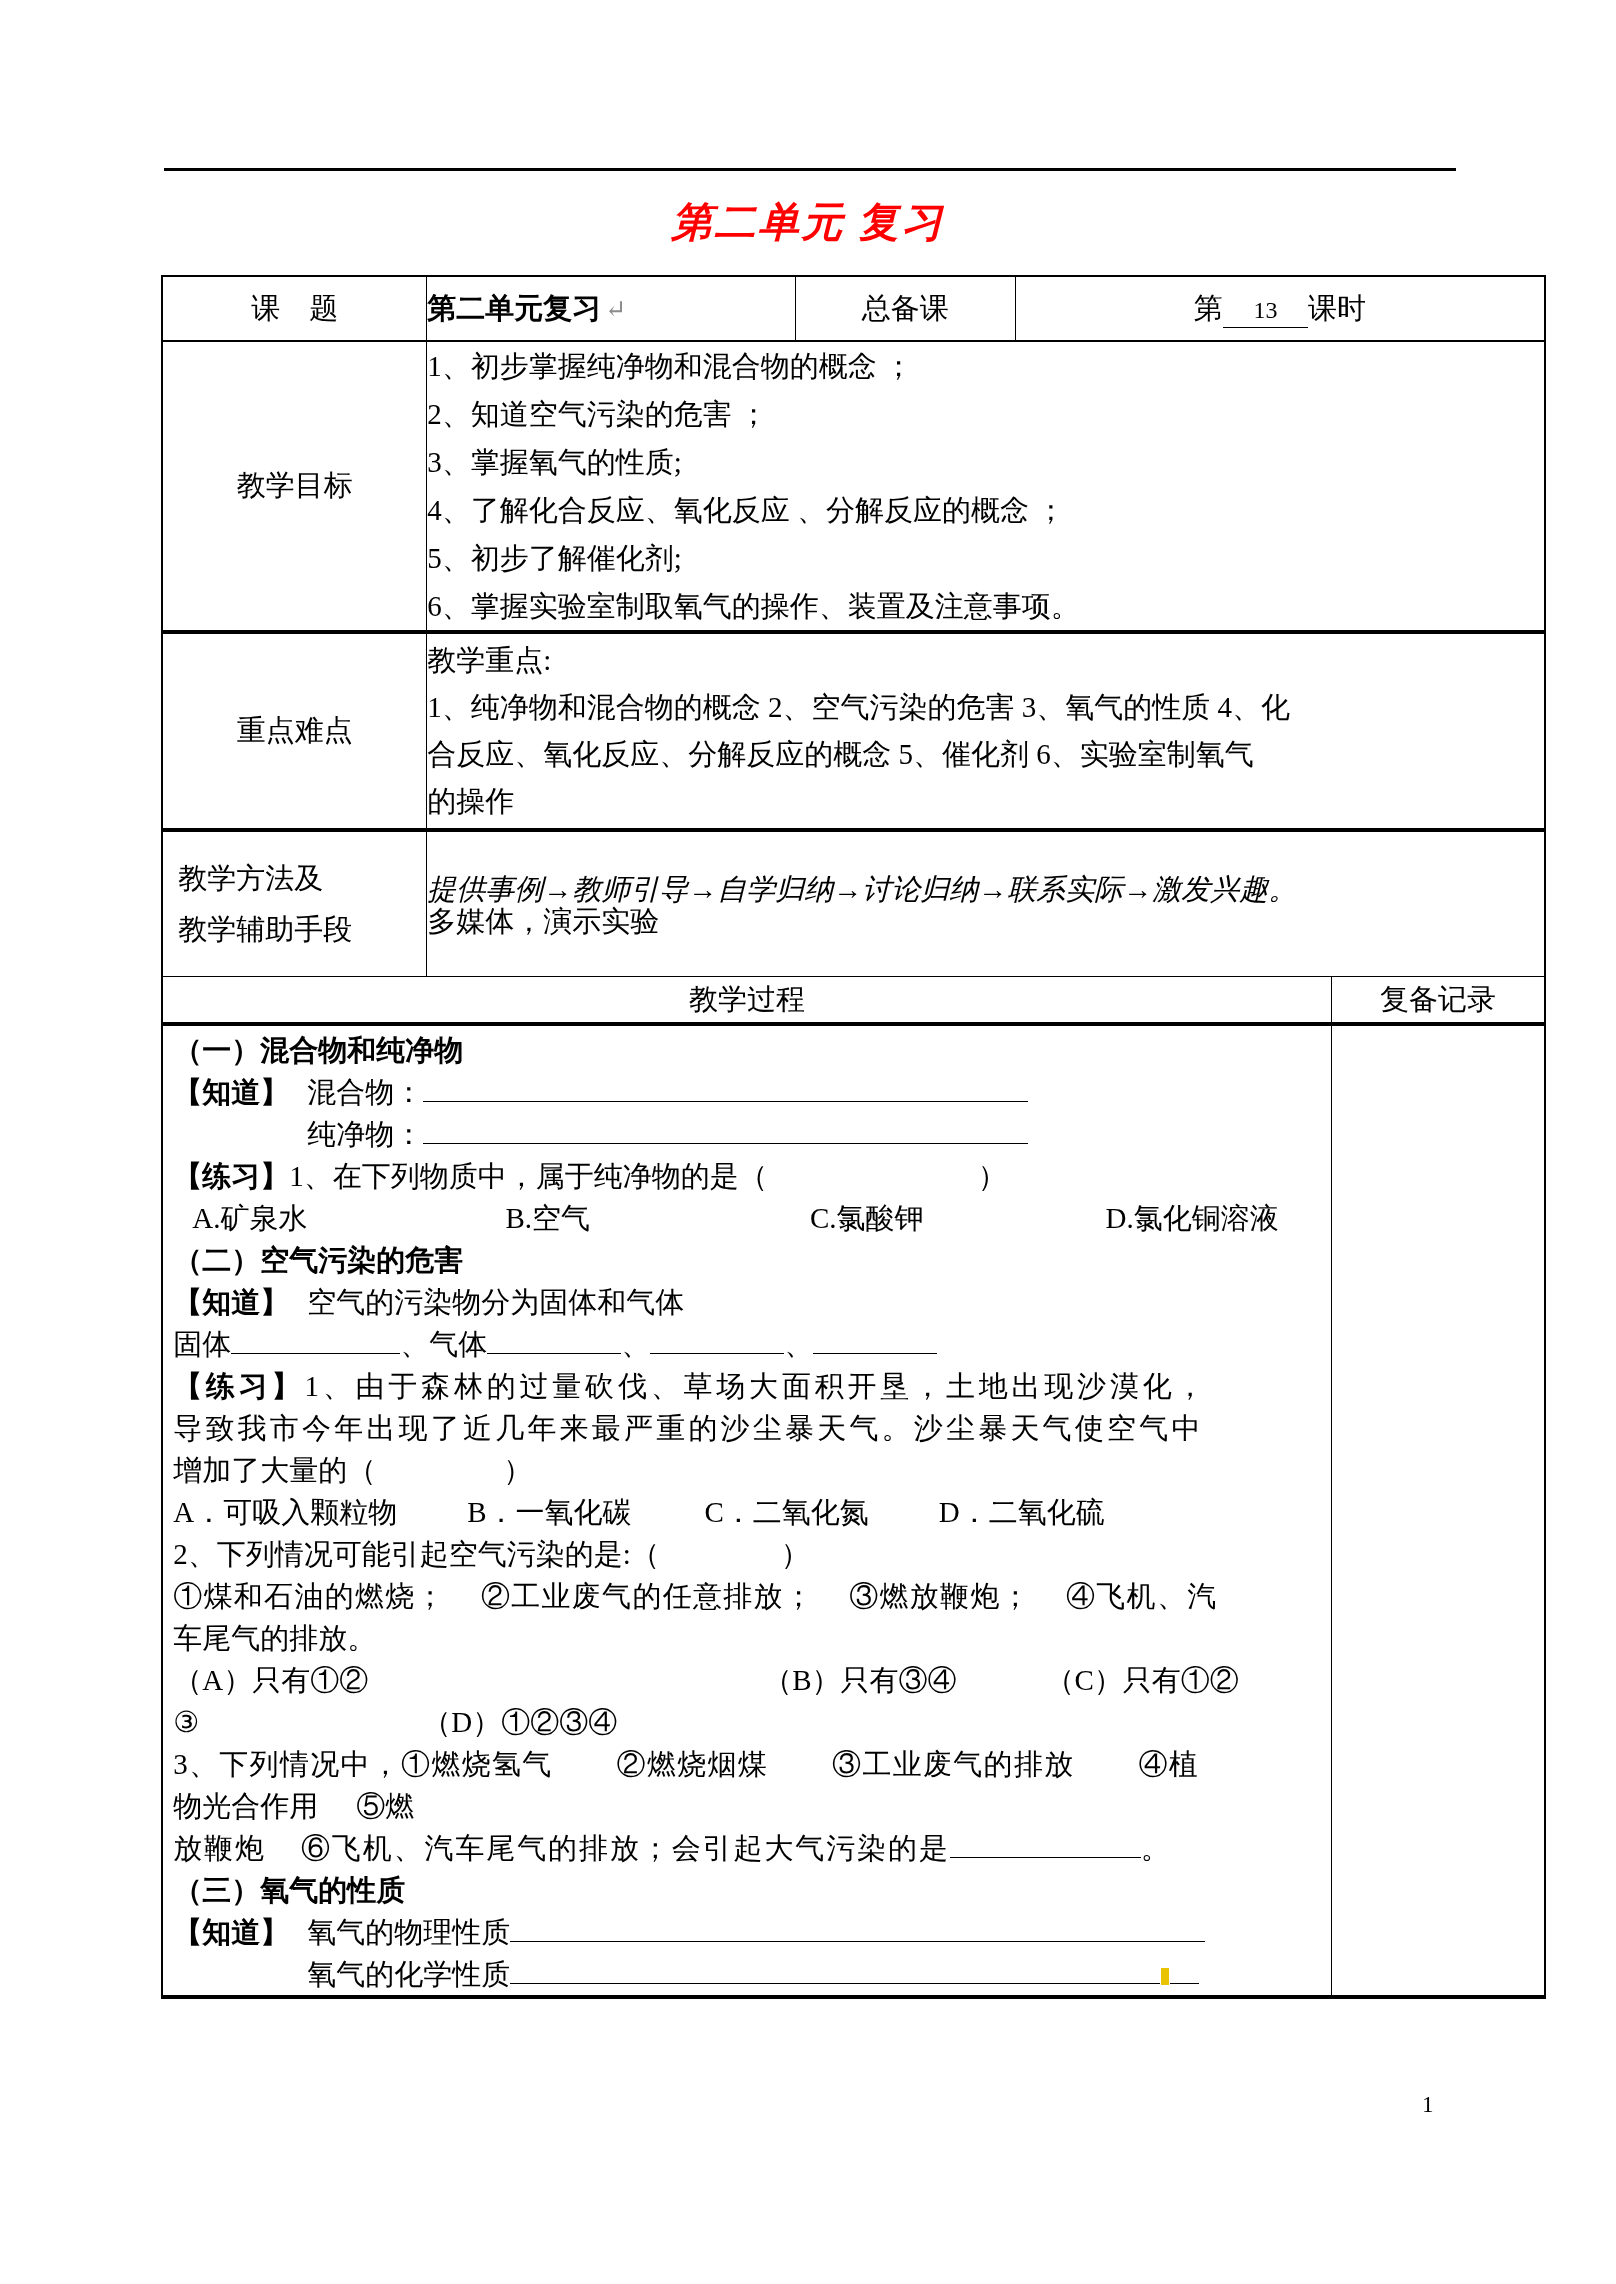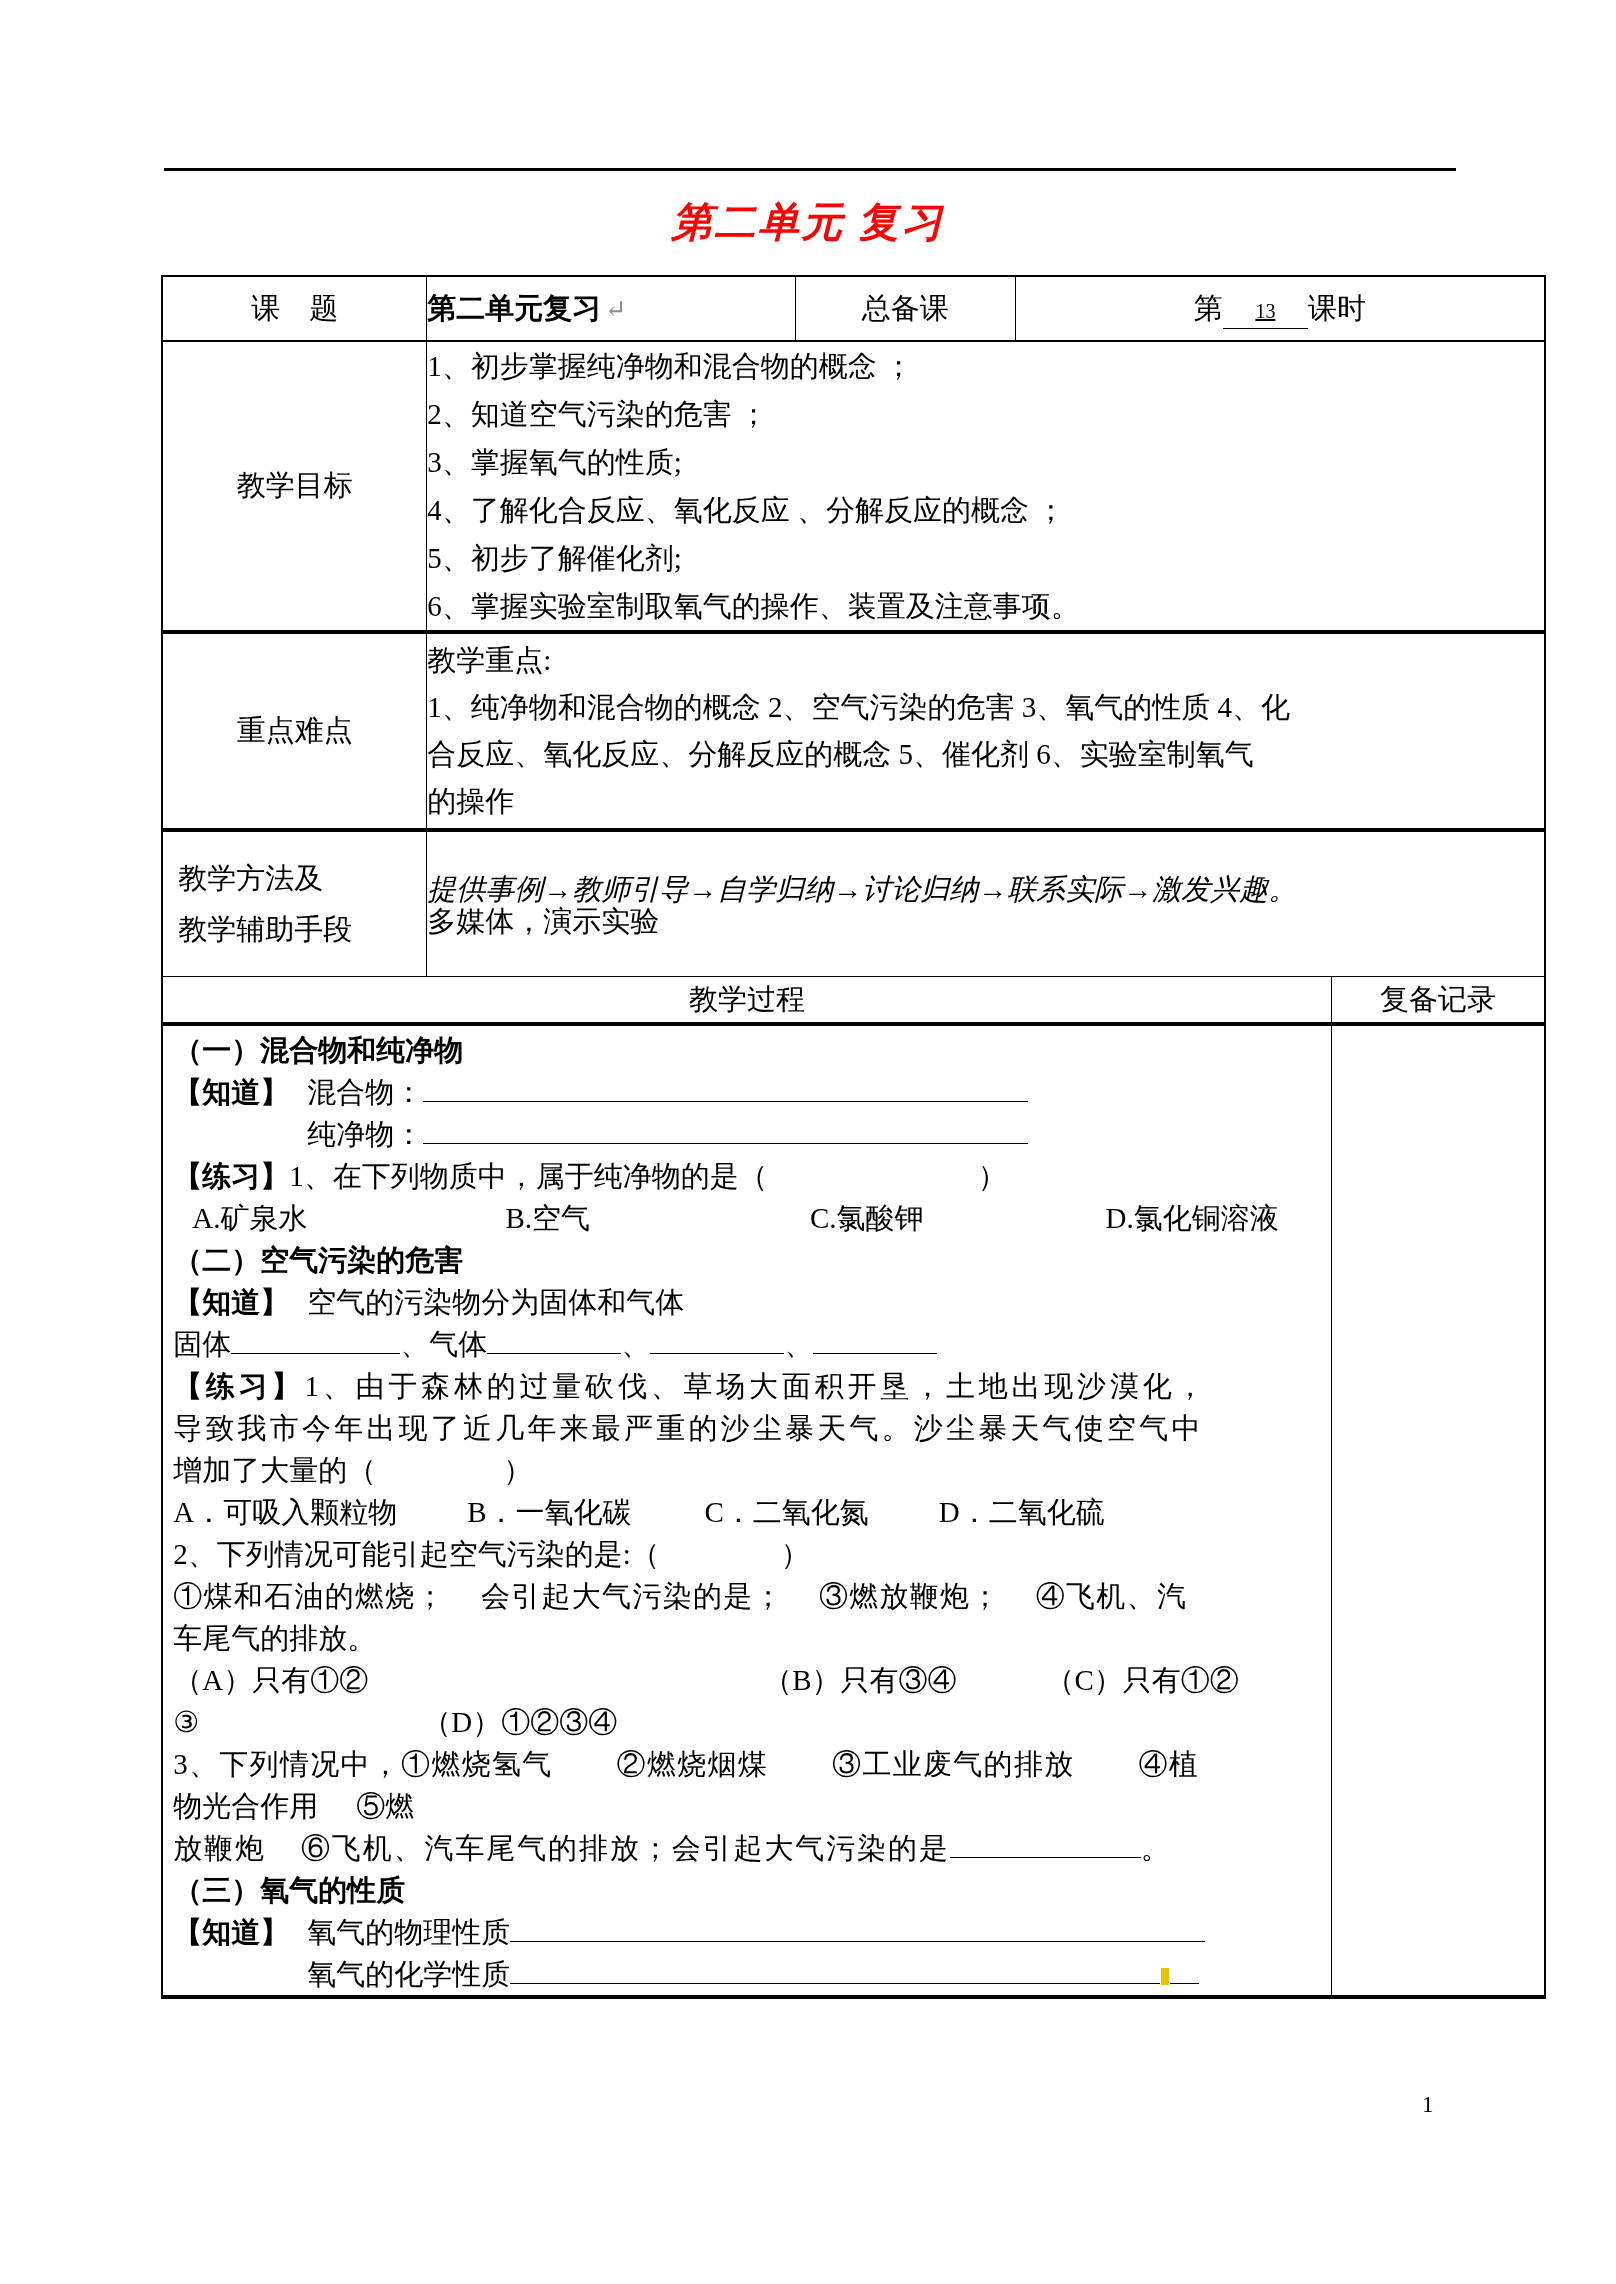--- a/index.html
+++ b/index.html
@@ -17,21 +17,21 @@
   tr.r3 td{border-bottom-width:4.5px;height:286px;}
   tr.r4 td{border-bottom-width:4.5px;height:194px;}
   tr.r5 td{border-bottom-width:1.9px;height:144px;}
   tr.r6 td{border-bottom-width:4.5px;height:45px;}
   tr.r7 td{height:966px;vertical-align:top;}
   .c{text-align:center;}
   .vcell{padding-left:15.3px;}
   .bold{font-weight:bold;}
   .ret{color:#8c8c8c;font-size:25.5px;padding-left:3.8px;}
   .pnum{display:inline-block;min-width:75px;text-align:center;border-bottom:1.9px solid #000;
-        font-size:20px;padding:0 5.1px;line-height:33px;text-decoration:underline;}
+        font-size:24px;padding:0 5.1px;line-height:33px;}
   .goals-cell,.kp-cell,.mt-cell{padding-left:12.7px;vertical-align:middle;}
   .goals-cell .ln{line-height:48px;white-space:nowrap;}
   .kp-cell .ln{line-height:47px;white-space:nowrap;}
   .mt-cell .ln1{line-height:32px;margin-top:1px;white-space:nowrap;font-style:italic;}
   .mt-cell .ln2{line-height:32px;white-space:nowrap;}
   .mlabel{line-height:51px;text-align:left;padding-left:15.3px;}
   .proc-cell{position:relative;}
   .plines{padding:2.5px 0 0 10.2px;}
   .pline{height:42px;line-height:42px;white-space:nowrap;}
   .ul{display:inline-block;height:28px;border-bottom:1.9px solid #000;vertical-align:baseline;}
@@ -113,21 +113,21 @@
               <div class="pline"><span class="bold">【练习】</span><span>1、在下列物质中，属于纯净物的是（</span><span class="gap" style="width: 210px;"></span><span>）</span></div>
               <div class="pline"><span class="gap" style="width: 19px;"></span><span>A.矿泉水</span><span class="gap" style="width: 198px;"></span><span>B.空气</span><span class="gap" style="width: 220px;"></span><span>C.氯酸钾</span><span class="gap" style="width: 182px;"></span><span>D.氯化铜溶液</span></div>
               <div class="pline"><span class="bold">（二）空气污染的危害</span></div>
               <div class="pline"><span class="bold">【知道】</span><span class="gap" style="width: 18px;"></span><span>空气的污染物分为固体和气体</span></div>
               <div class="pline"><span>固体</span><span class="ul" style="width: 169px;"></span><span>、气体</span><span class="ul" style="width: 134px;"></span><span>、</span><span class="ul" style="width: 134px;"></span><span>、</span><span class="ul" style="width: 124px;"></span></div>
               <div class="pline" style="letter-spacing: 3.8px;"><span class="bold">【练习】</span><span>1、由于森林的过量砍伐、草场大面积开垦，土地出现沙漠化，</span></div>
               <div class="pline" style="letter-spacing: 3.2px;"><span>导致我市今年出现了近几年来最严重的沙尘暴天气。沙尘暴天气使空气中</span></div>
               <div class="pline"><span>增加了大量的（</span><span class="gap" style="width: 127px;"></span><span>）</span></div>
               <div class="pline"><span>A．可吸入颗粒物</span><span class="gap" style="width: 70px;"></span><span>B．一氧化碳</span><span class="gap" style="width: 73px;"></span><span>C．二氧化氮</span><span class="gap" style="width: 70px;"></span><span>D．二氧化硫</span></div>
               <div class="pline"><span>2、下列情况可能引起空气污染的是:（</span><span class="gap" style="width: 121px;"></span><span>）</span></div>
-              <div class="pline" style="letter-spacing: 1.3px;"><span>①煤和石油的燃烧；</span><span class="gap" style="width: 35px;"></span><span>会引起大气污染的是；</span><span class="gap" style="width: 35px;"></span><span>③燃放鞭炮；</span><span class="gap" style="width: 35px;"></span><span>④飞机、汽</span></div>
+              <div class="pline" style="letter-spacing: 1.3px;"><span>①煤和石油的燃烧；</span><span class="gap" style="width: 35px;"></span><span>②工业废气的任意排放；</span><span class="gap" style="width: 35px;"></span><span>③燃放鞭炮；</span><span class="gap" style="width: 35px;"></span><span>④飞机、汽</span></div>
               <div class="pline"><span>车尾气的排放。</span></div>
               <div class="pline"><span>（A）只有①②</span><span class="gap" style="width: 395px;"></span><span>（B）只有③④</span><span class="gap" style="width: 89px;"></span><span>（C）只有①②</span></div>
               <div class="pline"><span>③</span><span class="gap" style="width: 223px;"></span><span>（D）①②③④</span></div>
               <div class="pline" style="letter-spacing: 1.3px;"><span>3、下列情况中，①燃烧氢气</span><span class="gap" style="width: 64px;"></span><span>②燃烧烟煤</span><span class="gap" style="width: 64px;"></span><span>③工业废气的排放</span><span class="gap" style="width: 64px;"></span><span>④植</span></div>
               <div class="pline"><span>物光合作用</span><span class="gap" style="width: 38px;"></span><span>⑤燃</span></div>
               <div class="pline" style="letter-spacing: 1.9px;"><span>放鞭炮</span><span class="gap" style="width: 35px;"></span><span>⑥飞机、汽车尾气的排放；会引起大气污染的是</span><span class="ul" style="width: 191px;"></span><span>。</span></div>
               <div class="pline"><span class="bold">（三）氧气的性质</span></div>
               <div class="pline"><span class="bold">【知道】</span><span class="gap" style="width: 18px;"></span><span>氧气的物理性质</span><span class="ul" style="width: 695px;"></span></div>
               <div class="pline"><span class="gap" style="width: 134px;"></span><span>氧气的化学性质</span><span class="ul" style="width: 650px;"></span><span class="cmark"></span><span class="ul" style="width: 29px;"></span></div>
             </div>

